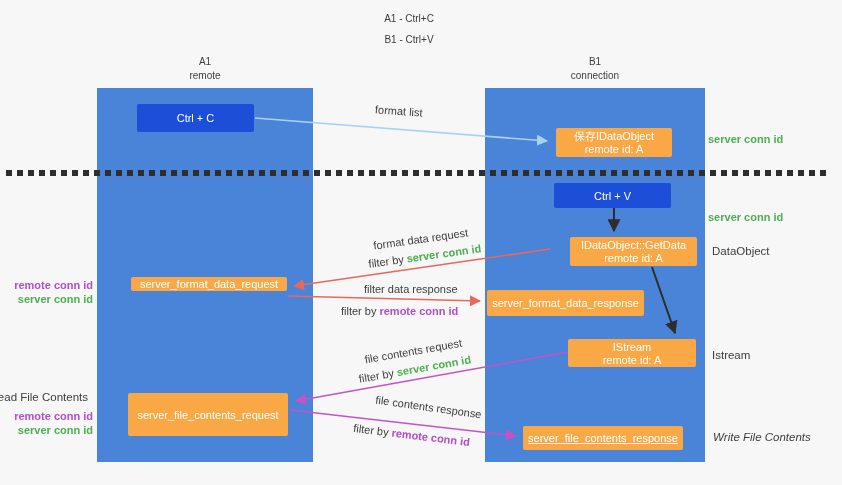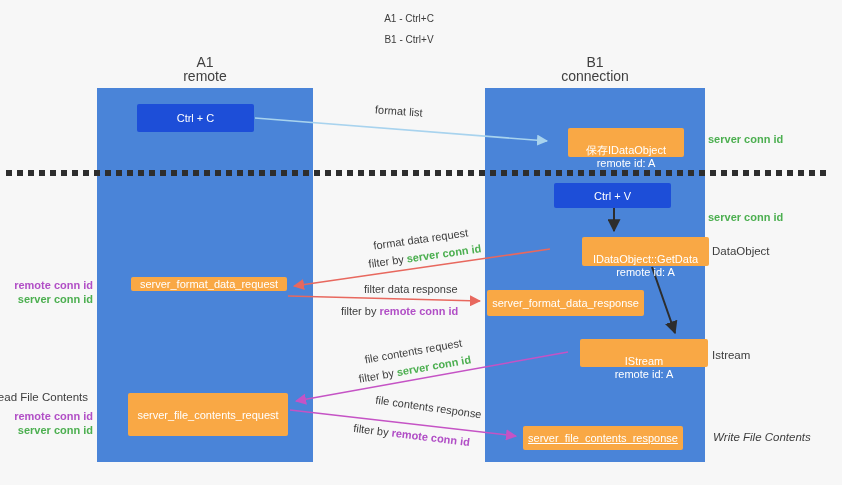--- a/index.html
+++ b/index.html
@@ -1,28 +1,28 @@
 <!DOCTYPE html>
 <html><head>
 <meta charset="utf-8">
 <style>
   html,body{margin:0;padding:0;background:#f7f7f7;}
   .canvas{position:relative;width:842px;height:485px;background:#f7f7f7;
           font-family:"Liberation Sans",sans-serif;overflow:hidden;}
   .abs{position:absolute;}
   .title{top:8px;left:0;width:818px;text-align:center;font-size:10px;color:#3c3c3c;line-height:21px;}
-  .col-header{top:55px;text-align:center;font-size:14px;color:#3f3f3f;line-height:14px;}
+  .col-header{top:55px;text-align:center;font-size:10px;color:#3f3f3f;line-height:14px;}
   .col{top:88px;height:374px;background:#4a84d8;}
   .dots{top:170px;left:6px;width:820px;height:6px;
         background:repeating-linear-gradient(90deg,#2e2e2e 0 6px,transparent 6px 11px);}
   .box{color:#ffffff;text-align:center;border-radius:2px;font-size:11px;}
   .green{background:#1d4ed8;}
   .orange{background:#f9a845;}
   .single{display:flex;align-items:center;justify-content:center;}
-  .two-line{line-height:13px;padding-top:16px;box-sizing:border-box;margin-left:12px;}
+  .two-line{line-height:13px;padding-top:2px;box-sizing:border-box;}
   .two-line span{display:block;}
   .albl{font-size:11px;color:#3d3d3d;white-space:nowrap;}
   .side{font-size:11px;white-space:nowrap;}
   .dark{color:#3d3d3d;font-size:11.5px;font-weight:normal;}
   .green-t{color:#4caf50;font-weight:bold;}
   .purple-t{color:#b14fc6;font-weight:bold;}
   .pfx{margin-right:3px;}
   svg.arrows{top:0;left:0;pointer-events:none;}
 </style>
 </head>

